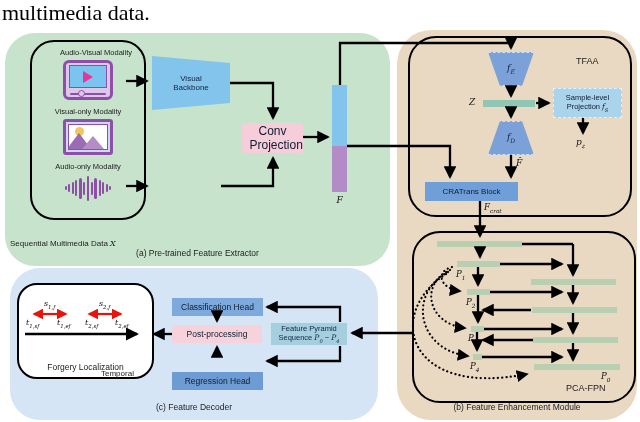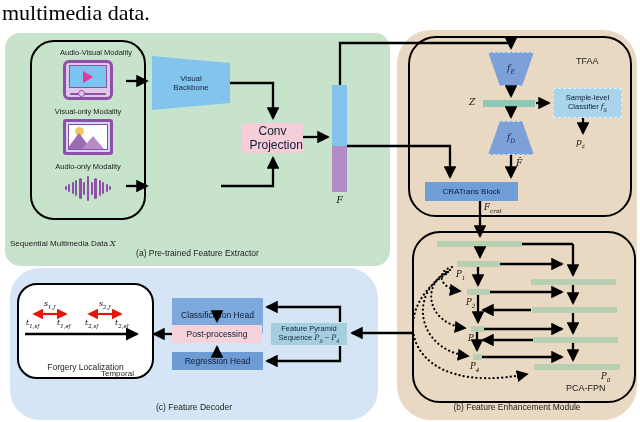--- a/index.html
+++ b/index.html
@@ -20,21 +20,21 @@
   svg.overlay{position:absolute;left:0;top:0;pointer-events:none;}
   .icon{position:relative;}
 </style>
 </head>
 <body>
 
 <div id="stage">
 
   <div class="abs" style="left:2px;top:0px;font-family:'Liberation Serif',serif;font-size:22px;color:#000;">multimedia data.</div>
 
-  <div class="panel" style="left:5px;top:33px;width:385px;height:233px;background:#c7e3cc;border-radius:15px;">
+  <div class="panel" style="left:5px;top:33px;width:385px;height:233px;background:#c7e3cc;">
     <div class="caption" style="bottom:8px;">(a) Pre-trained Feature Extractor</div>
   </div>
 
   <div class="bbox" style="left:30px;top:40px;width:112px;height:176px;">
     <div style="display:flex;flex-direction:column;align-items:center;height:100%;padding-top:6px;box-sizing:border-box;">
       <div class="lbl" style="position:static;margin-left:16px;">Audio-Visual Modality</div>
 
       <div class="icon" style="width:44px;height:34px;margin-top:3px;border:3px solid #8d4fa8;border-radius:6px;background:#dfc7ea;">
         <div style="position:absolute;left:3px;top:2px;right:3px;height:21px;background:#7cc4f0;border:1.5px solid #8d4fa8;display:flex;align-items:center;justify-content:center;">
           <div style="width:0;height:0;border-top:6px solid transparent;border-bottom:6px solid transparent;border-left:10px solid #e8359b;"></div>
@@ -97,21 +97,21 @@
   <div class="trap" style="left:488px;top:52px;width:46px;height:34px;background:#7ba1d8;
        clip-path:polygon(0 0,100% 0,74% 100%,26% 100%);border:1.5px dashed #cfe0f5;box-sizing:border-box;">
     <span class="math" style="font-size:9px;"><span>f</span><sub>E</sub></span>
   </div>
 
   <div class="bar" style="left:483px;top:100px;width:52px;height:7px;background:#8fc7b4;"></div>
   <div class="abs math" style="left:469px;top:97px;font-size:9px;">Z</div>
 
   <div class="blk" style="left:553px;top:88px;width:69px;height:30px;background:#a9d4ec;
        border:1.5px dashed #e3f1fa;box-sizing:border-box;font-size:7.5px;">
-    <div><span>Sample-level Classifier </span><span class="math"><span>f</span><sub>S</sub></span></div>
+    <div><span>Sample-level Projection </span><span class="math"><span>f</span><sub>S</sub></span></div>
   </div>
   <div class="abs math" style="left:576px;top:137px;font-size:9px;">
     <span>p</span><sub>z</sub>
   </div>
 
   <div class="trap" style="left:488px;top:121px;width:46px;height:34px;background:#7ba1d8;
        clip-path:polygon(26% 0,74% 0,100% 100%,0 100%);border:1.5px dashed #cfe0f5;box-sizing:border-box;">
     <span class="math" style="font-size:9px;"><span>f</span><sub>D</sub></span>
   </div>
   <div class="abs math" style="left:516px;top:158px;font-size:9px;">F̂</div>
@@ -160,23 +160,23 @@
     <span>s</span><sub>2,f</sub></div>
   <div class="abs math" style="left:26px;top:318px;font-size:8px;">
     <span>t</span><sub>1,sf</sub></div>
   <div class="abs math" style="left:57px;top:318px;font-size:8px;">
     <span>t</span><sub>1,ef</sub></div>
   <div class="abs math" style="left:85px;top:318px;font-size:8px;">
     <span>t</span><sub>2,sf</sub></div>
   <div class="abs math" style="left:115px;top:318px;font-size:8px;">
     <span>t</span><sub>2,ef</sub></div>
 
-  <div class="blk" style="left:172px;top:298px;width:91px;height:35px;background:#7ea9dc;font-size:8.5px;">Classification Head</div>
+  <div class="blk" style="left:172px;top:298px;width:91px;height:18px;background:#7ea9dc;font-size:8.5px;">Classification Head</div>
   <div class="blk" style="left:172px;top:325px;width:90px;height:18px;background:#f6d3da;font-size:8.5px;">Post-processing</div>
-  <div class="blk" style="left:172px;top:352px;width:91px;height:18px;background:#6d9cd4;font-size:8.5px;">Regression Head</div>
+  <div class="blk" style="left:172px;top:372px;width:91px;height:18px;background:#6d9cd4;font-size:8.5px;">Regression Head</div>
   <div class="blk" style="left:270px;top:322px;width:78px;height:24px;background:#a5cfde;
        border:1.5px solid #cfe7ee;box-sizing:border-box;font-size:7.5px;color:#10264a;">
     <div>
       <div>Feature Pyramid</div>
       <div><span>Sequence </span><span class="math"><span>P</span><sub>0</sub></span><span> − </span><span class="math"><span>P</span><sub>4</sub></span></div>
     </div>
   </div>
 
   <svg class="overlay" width="640" height="422" viewBox="0 0 640 422">
     <defs>

